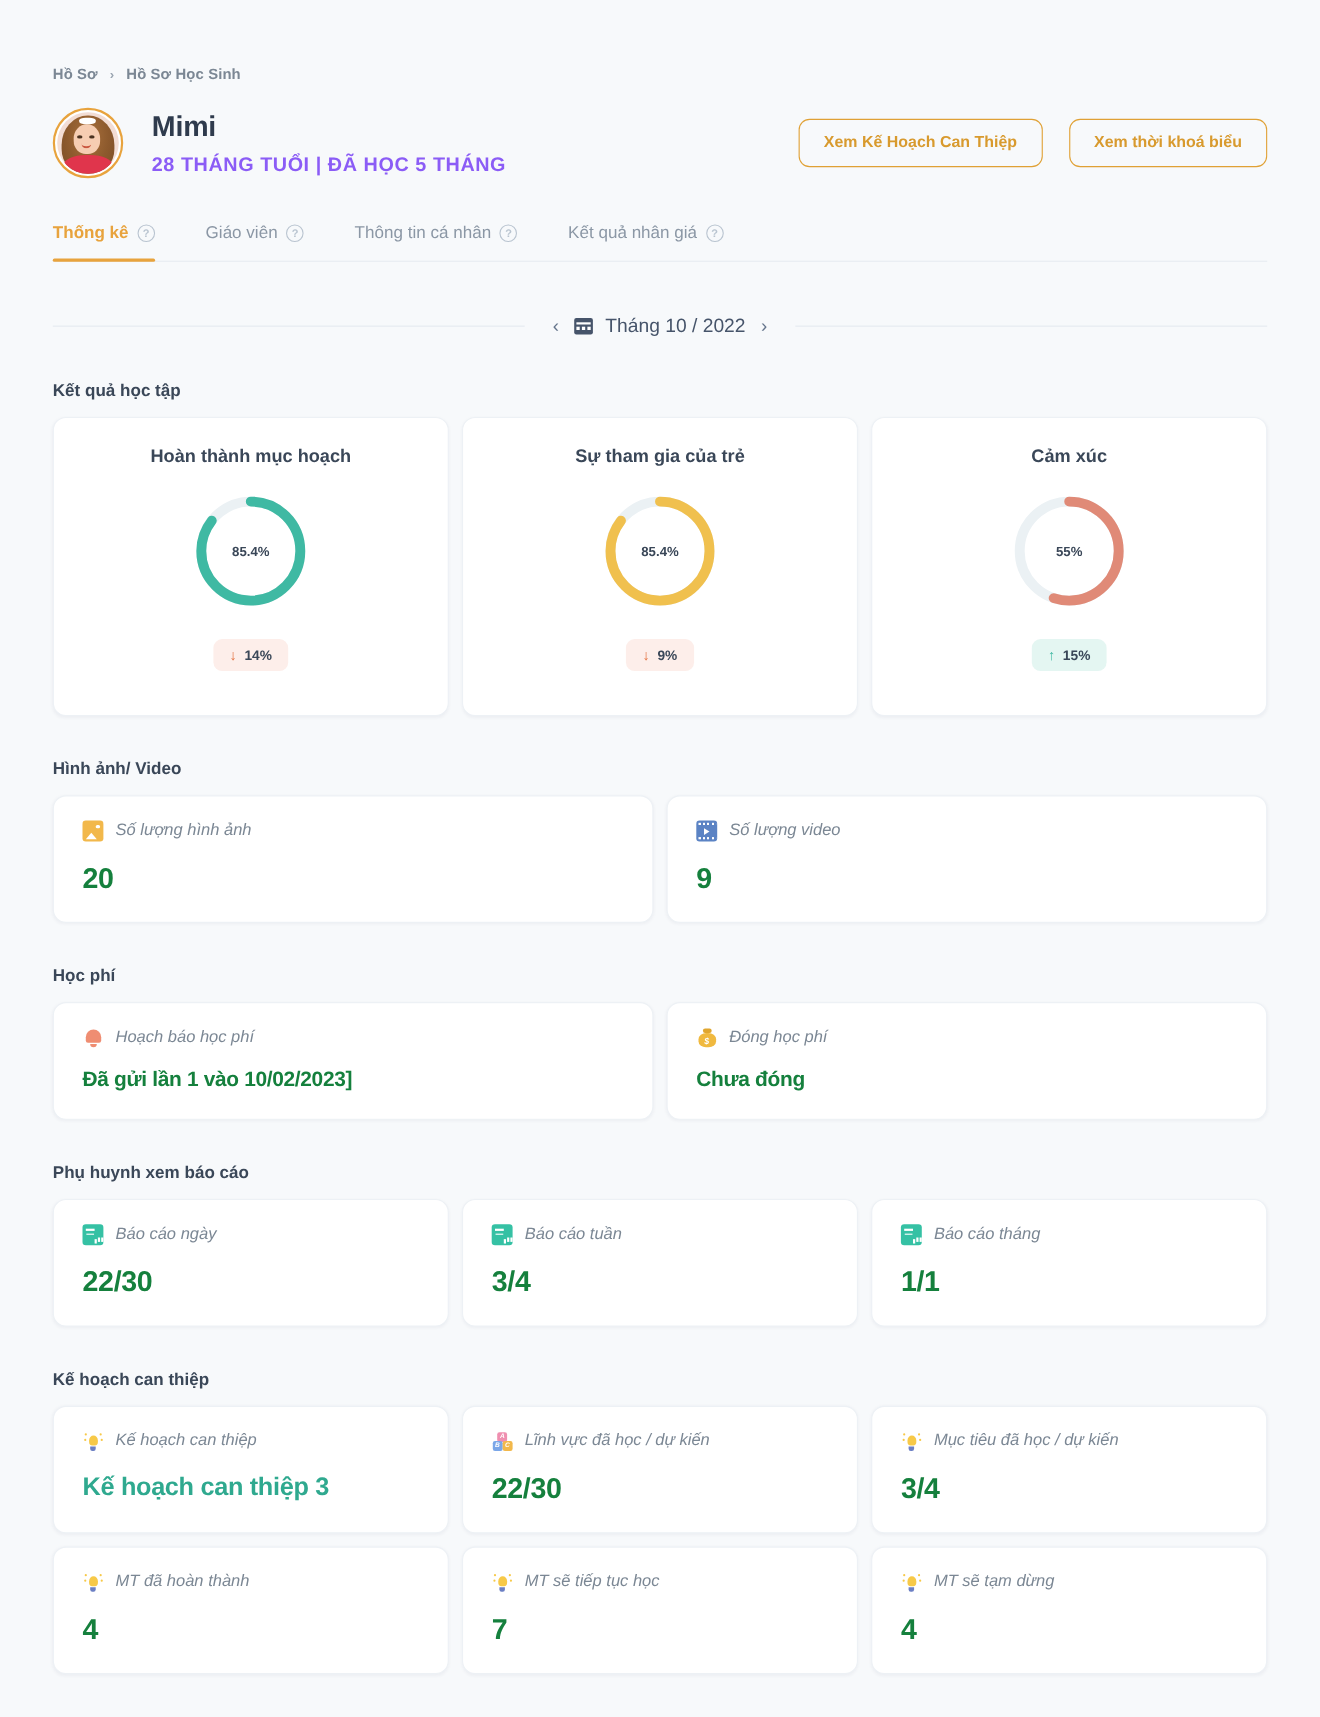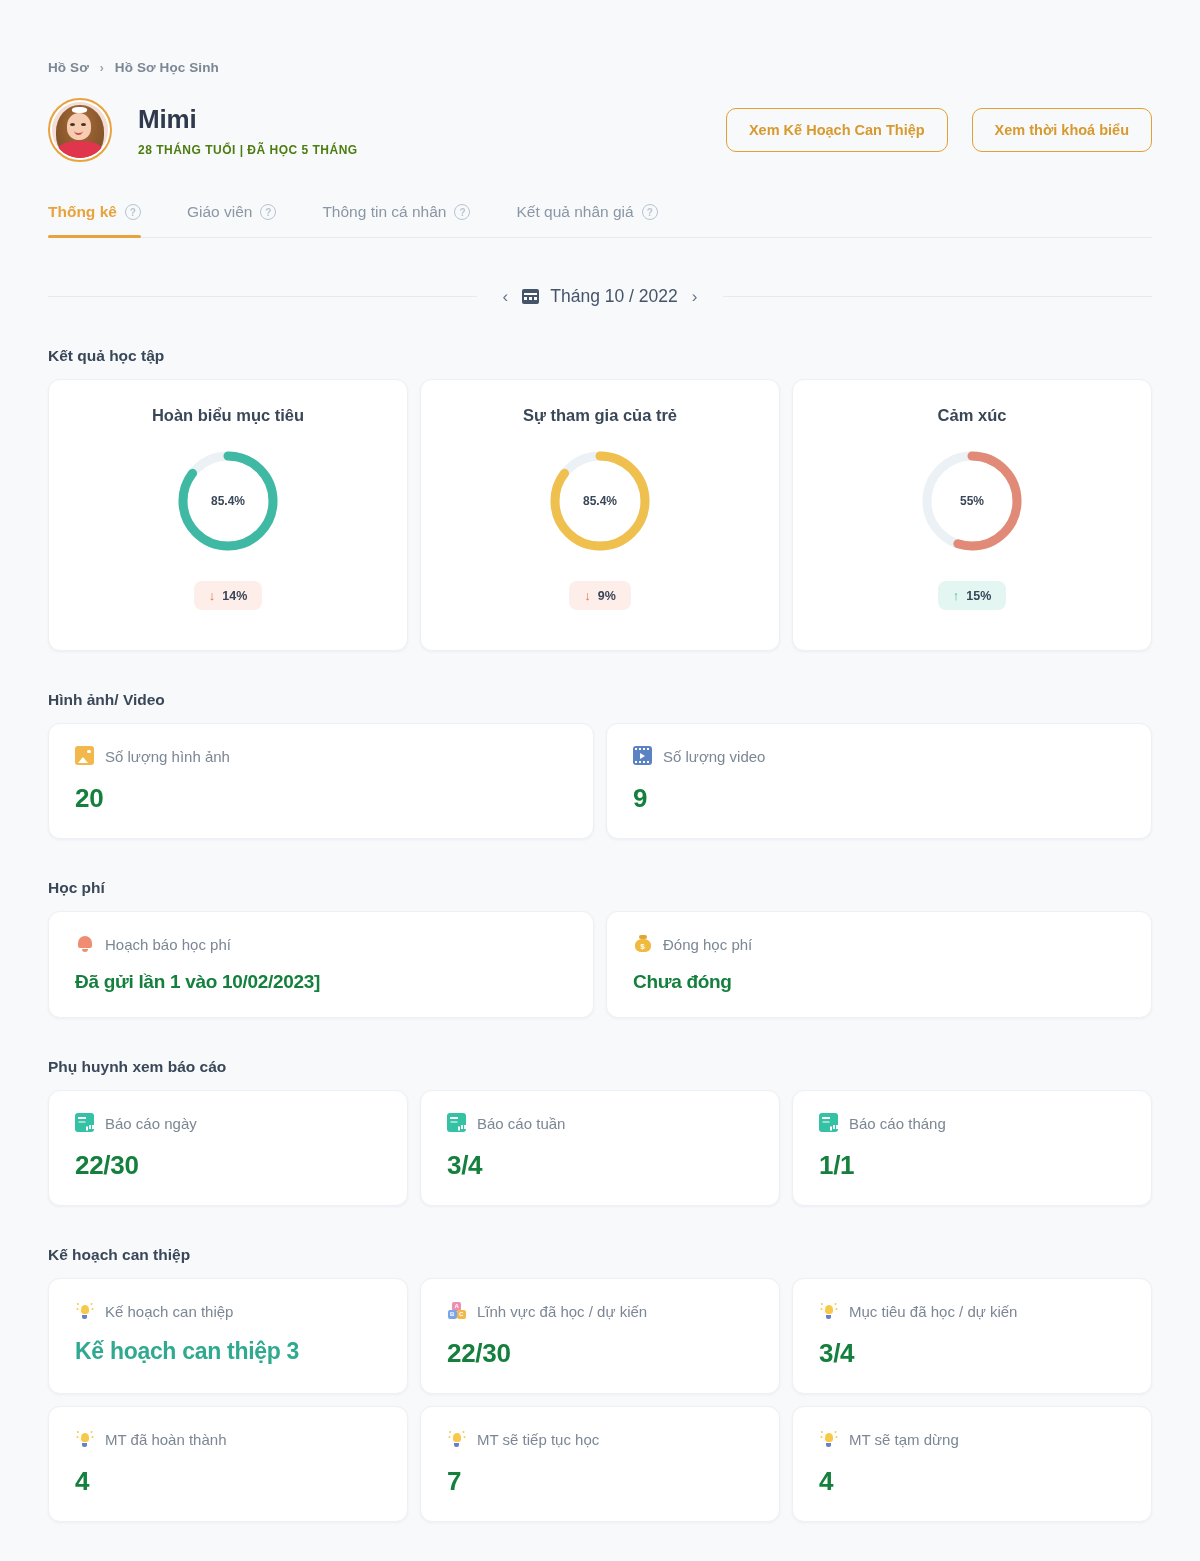--- a/index.html
+++ b/index.html
@@ -49,22 +49,22 @@
               border-bottom: 2px solid #c9573f; border-radius: 0 0 9px 9px; }
   .av-bow { position: absolute; left: 36%; top: 9%; width: 26%; height: 10%;
             background: #fff; border-radius: 40%; }
   .av-dress {
     position: absolute; left: 10%; bottom: -6%; width: 80%; height: 36%;
     background: #e0354c; border-radius: 44% 44% 16% 16%;
   }
   .name-block { margin-left: 26px; }
   .student-name { font-size: 26px; font-weight: 700; color: #2f3b4d; letter-spacing: -.2px; }
   .student-meta {
-    margin-top: 8px; font-size: 12px; font-weight: 700;
-    color: #4d7c0f; letter-spacing: .5px; text-transform: uppercase;
+    margin-top: 8px; font-size: 18px; font-weight: 700;
+    color: #8b5cf6; letter-spacing: .5px; text-transform: uppercase;
   }
   .header-actions { margin-left: auto; display: flex; gap: 24px; }
   .btn-outline {
     border: 1.5px solid #e0a135; color: #d89a2e; background: transparent;
     border-radius: 10px; padding: 0 22px; height: 44px;
     font-size: 14.5px; font-weight: 600; font-family: inherit; cursor: pointer;
     display: flex; align-items: center; white-space: nowrap;
   }
 
   
@@ -135,21 +135,21 @@
     padding: 7px 15px; border-radius: 8px; font-size: 12.5px; font-weight: 700; color: #3a4758;
   }
   .delta.down { background: #fdeeea; }
   .delta.up { background: #e4f6f2; }
   .delta .arr { font-size: 13px; font-weight: 700; }
   .delta.down .arr { color: #e4703f; }
   .delta.up .arr { color: #3fb9a3; }
 
   
   .stat-card { padding: 22px 26px 24px; }
-  .stat-head { display: flex; align-items: flex-end; gap: 11px; font-size: 15px; color: #7b8794; }
+  .stat-head { display: flex; align-items: flex-start; gap: 11px; font-size: 15px; color: #7b8794; font-style: italic; }
   .stat-value { font-size: 25px; font-weight: 700; color: #15803d; margin-top: 18px; letter-spacing: -.3px; }
   .stat-value.big { font-size: 26px; }
   .stat-value.green { color: #2fa98f; font-weight: 700; font-size: 23px; }
   .stat-value.plain { font-size: 19px; font-weight: 700; }
   .stat-card.tall { min-height: 110px; }
 
   
   .ico { width: 19px; height: 19px; flex: none; position: relative; display: block; }
   .ico-image { background: #f2b84b; border-radius: 3px; }
   .ico-image::before {
@@ -303,21 +303,21 @@
       </span>
       <span class="chev">›</span>
     </div>
     <div class="month-line"></div>
   </div>
 
   <div class="section-title">Kết quả học tập</div>
   <div class="grid3">
 
     <div class="card donut-card">
-      <div class="donut-title">Hoàn biểu mục tiêu</div>
+      <div class="donut-title">Hoàn thành mục hoạch</div>
       <div class="donut-wrap">
         <svg width="108" height="108" viewBox="0 0 108 108">
           <circle cx="54" cy="54" r="45" fill="none" stroke="#ebf1f4" stroke-width="9"></circle>
           <circle class="arc" cx="54" cy="54" r="45" fill="none" stroke="#3fb9a3" stroke-width="9" stroke-linecap="round" transform="rotate(-90 54 54)" stroke-dasharray="241.46281135491154 282.7433388230814"></circle>
         </svg>
         <div class="donut-val">85.4%</div>
       </div>
       <div class="delta down">
         <span class="arr">↓</span>
         <span>14%</span>

